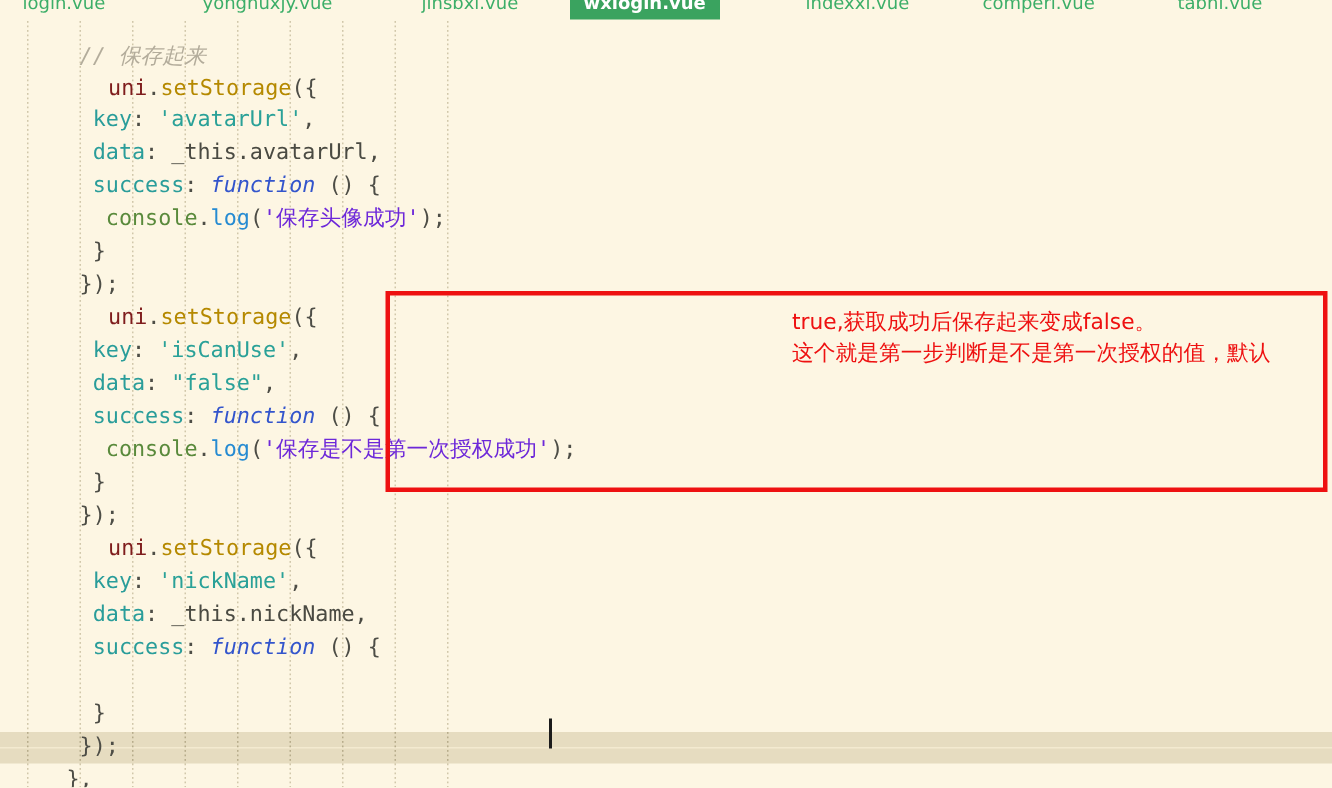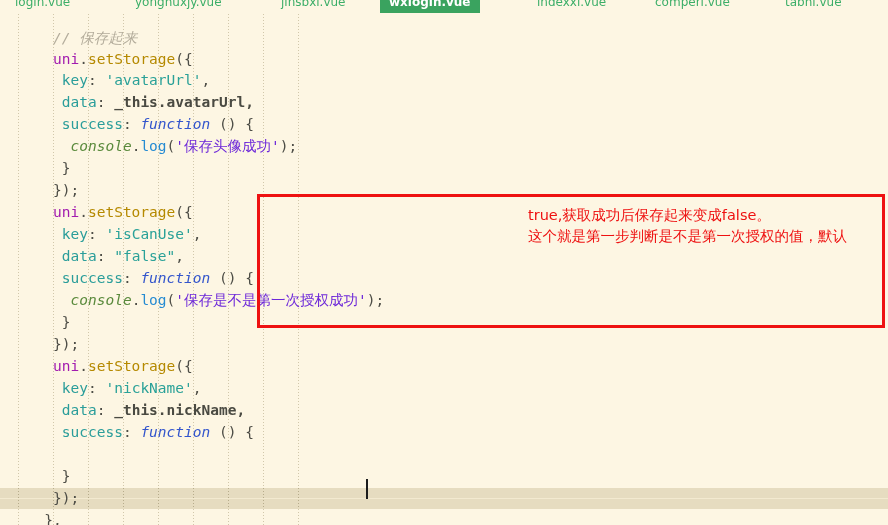--- a/index.html
+++ b/index.html
@@ -112,30 +112,30 @@
     position: absolute;
     left: 0;
     height: 21px;
     line-height: 21px;
     font-family: "DejaVu Sans Mono", monospace;
     font-size: 14.5px;
     white-space: pre;
     color: #586e75;
   }
 
-  .t-plain   { color: #4a4a42; font-weight: bold; }
+  .t-plain   { color: #4a4a42; }
   .t-comment { color: #b3ac9b; font-style: italic; }
-  .t-obj     { color: #a21caf; }
+  .t-obj     { color: #7f1d1d; margin-left: 19px; }
   .t-dot     { color: #4d4d46; }
   .t-fnname  { color: #b58900; }
   .t-prop    { color: #2a9d9a; }
   .t-string  { color: #2aa198; }
   .t-kw      { color: #3355cc; font-style: italic; }
   .t-punct   { color: #4d4d46; }
-  .t-console { color: #5a8a3c; font-style: italic; }
+  .t-console { color: #5a8a3c; }
   .t-log     { color: #268bd2; }
   .t-cnstr   { color: #6d28d9; }
 
   
   .redbox {
     position: absolute;
     border: 3px solid #ee1111;
     box-sizing: border-box;
     pointer-events: none;
   }

